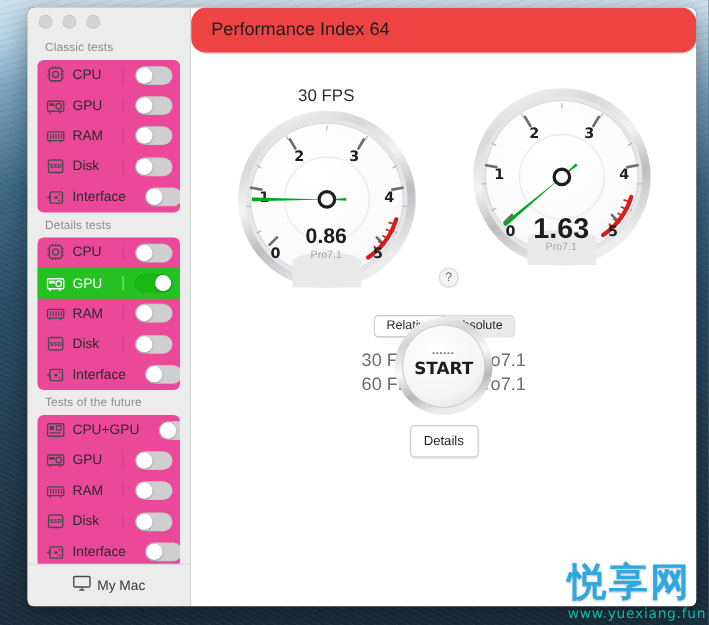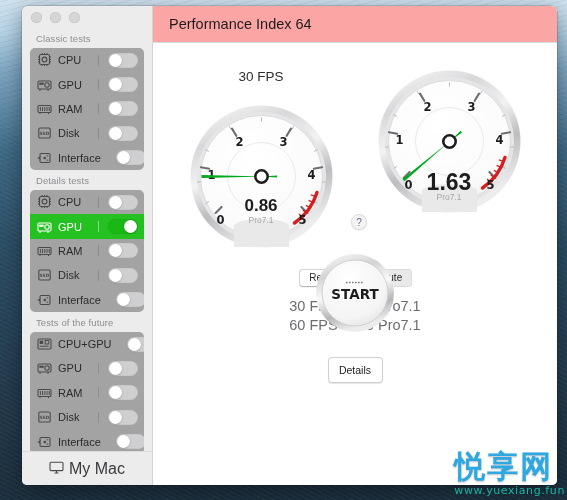--- a/index.html
+++ b/index.html
@@ -72,21 +72,21 @@
   .sb-scroll { flex: 1; overflow: hidden; padding: 0 8px; }
 
   .sec-title {
     font-size: 9.5px;
     color: #8e8e91;
     padding: 5px 4px 4px 6px;
     letter-spacing: .1px;
   }
 
   .group {
-    background: #a3a3a3;
+    background: #ec4899;
     border-radius: 5px;
     overflow: hidden;
   }
 
   .row {
     display: flex;
     align-items: center;
     height: 24.4px;
     padding: 0 6px 0 7px;
     gap: 6px;
@@ -136,58 +136,59 @@
   .toggle.on .knob { left: 16px; }
 
   .sb-footer {
     height: 34px;
     display: flex;
     align-items: center;
     justify-content: center;
     gap: 5px;
     border-top: 1px solid rgba(0,0,0,.07);
   }
-  .sb-footer .flabel { font-size: 16px; color: #3a3a3c; }
+  .sb-footer .flabel { font-size: 11px; color: #3a3a3c; }
 
   
   .main {
     flex: 1;
     display: flex;
     flex-direction: column;
     background: #fff;
     position: relative;
   }
   .titlebar {
     height: 37px;
     flex: 0 0 37px;
     border-bottom: 1px solid #dcdcdc;
     display: flex;
     align-items: center;
     padding-left: 16px;
-    background: #fca5a5;
+    background: #ef4444;
+    border-radius: 12px;
   }
   .titlebar .t {
     font-size: 14.5px;
     color: #1d1d1f;
   }
 
   .content { flex: 1; position: relative; }
 
   
   .gauges {
     display: flex;
     justify-content: center;
     gap: 38px;
     padding-top: 26px;
   }
   .gwrap { width: 150px; text-align: center; }
   .gcap {
     font-size: 13.5px;
     color: #2d2d2f;
-    margin-bottom: 20px;
+    margin-bottom: 3px;
   }
   .gauge { width: 145px; height: 145px; margin: 0 auto; position: relative; }
   .gauge svg { display: block; }
 
   .help {
     position: absolute;
     left: 198px;
     top: 171px;
     width: 16px; height: 16px;
     border-radius: 50%;

